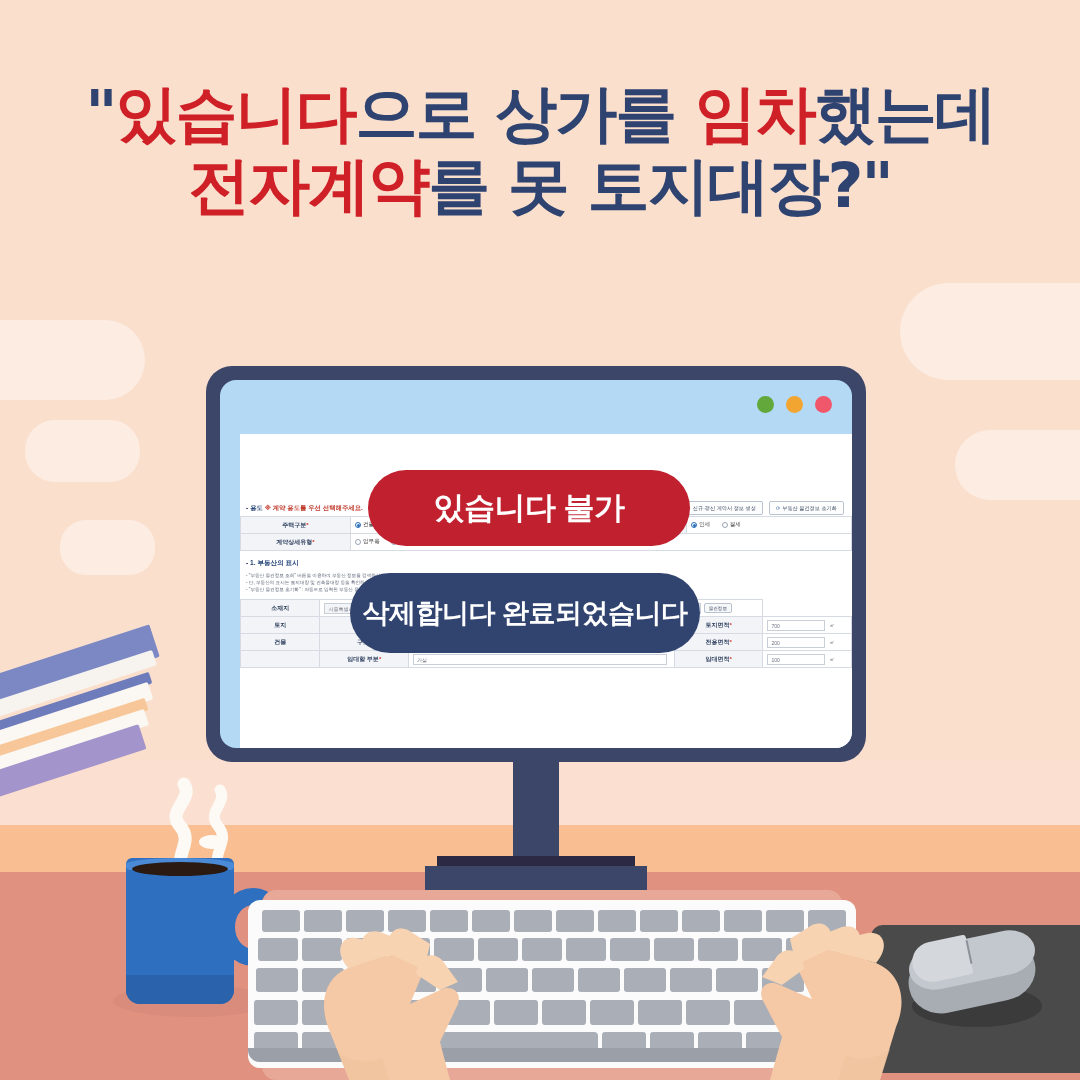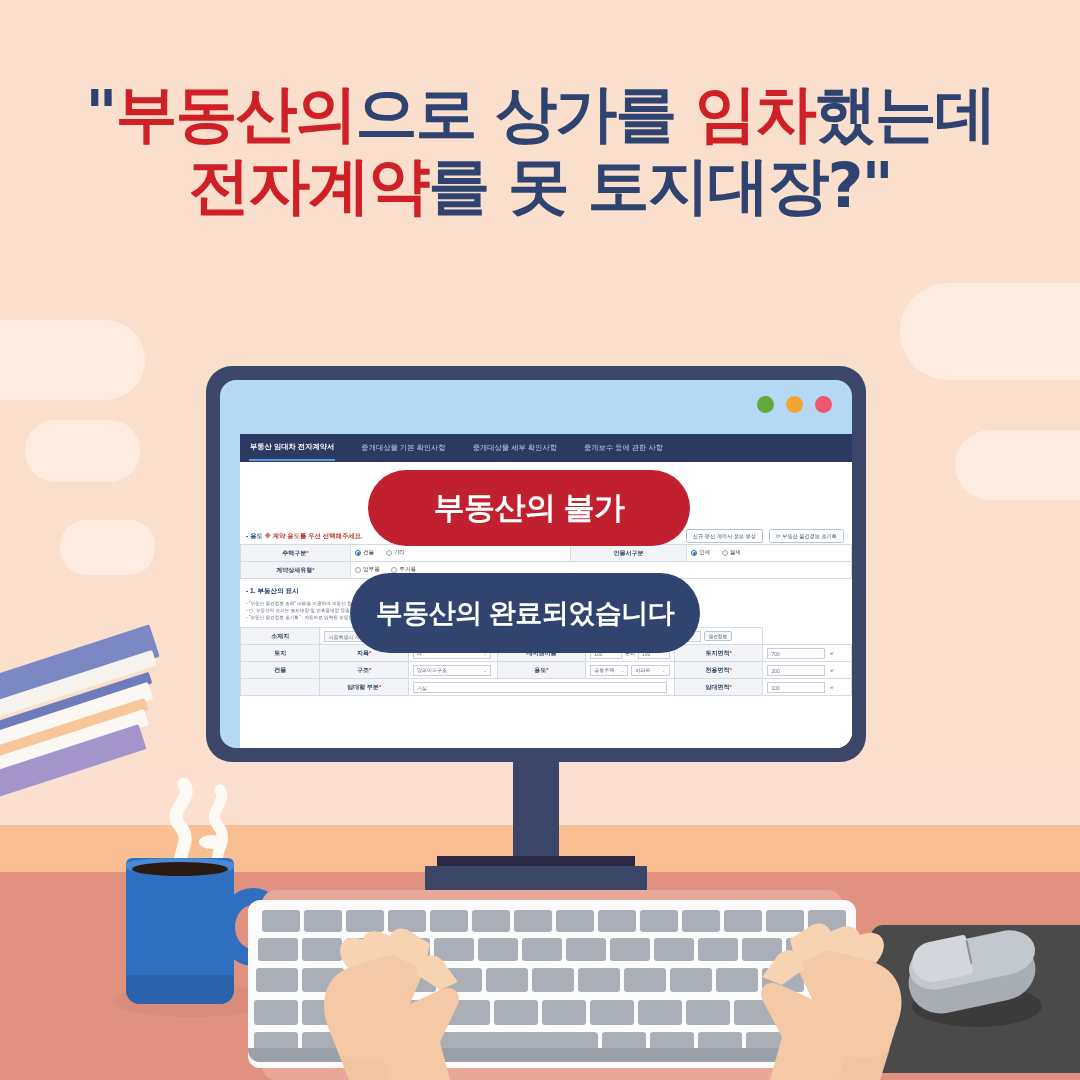--- a/index.html
+++ b/index.html
@@ -178,21 +178,21 @@
 </head>
 <body>
 
 <div class="bg-blob blob-a"></div>
 <div class="bg-blob blob-b"></div>
 <div class="bg-blob blob-c"></div>
 <div class="bg-blob blob-d"></div>
 <div class="bg-blob blob-e"></div>
 
 <div class="headline">
-  <div class="hl-line"><span class="hl-navy">"</span><span class="hl-red">부동산의</span><span class="hl-navy">으로 </span><span class="hl-navy">상가를 </span><span class="hl-red">임차</span><span class="hl-navy">했는데</span></div>
+  <div class="hl-line"><span class="hl-navy">"</span><span class="hl-red">있습니다</span><span class="hl-navy">으로 </span><span class="hl-navy">상가를 </span><span class="hl-red">임차</span><span class="hl-navy">했는데</span></div>
   <div class="hl-line"><span class="hl-red">전자계약</span><span class="hl-navy">를 못 토지대장?</span><span class="hl-navy">"</span></div>
 </div>
 
 <div class="desk-band band-1"></div>
 <div class="desk-band band-2"></div>
 <div class="desk-band band-3"></div>
 
 <div class="books">
   <div class="book bk1"></div>
   <div class="book bk1w"></div>
@@ -208,26 +208,20 @@
   <div class="monitor-screen">
 
     <div class="win-dots">
       <div class="win-dot dot-green"></div>
       <div class="win-dot dot-orange"></div>
       <div class="win-dot dot-red"></div>
     </div>
 
     <div class="app">
 
-      <div class="tabbar">
-        <div class="tab active">부동산 임대차 전자계약서</div>
-        <div class="tab">중개대상물 기본 확인사항</div>
-        <div class="tab">중개대상물 세부 확인사항</div>
-        <div class="tab">중개보수 등에 관한 사항</div>
-      </div>
 
       <div class="app-body">
         <div class="spacer-top"></div>
 
         <div class="use-row">
           <div class="use-label">
             <span class="dash">-</span><span>용도</span>
             <span class="note">※ 계약 용도를 우선 선택해주세요.</span>
           </div>
           <div class="use-btns">
@@ -372,22 +366,22 @@
 
       </div>
     </div>
   </div>
 </div>
 
 <div class="stand-neck"></div>
 <div class="stand-base-top"></div>
 <div class="stand-base"></div>
 
-<div class="badge badge-red">부동산의 불가</div>
-<div class="badge badge-navy">부동산의 완료되었습니다</div>
+<div class="badge badge-red">있습니다 불가</div>
+<div class="badge badge-navy">삭제합니다 완료되었습니다</div>
 
 <svg class="steam" width="120" height="110" viewBox="0 0 120 110">
   <path d="M38 105 C18 88 46 74 30 56 C16 40 44 30 34 14" stroke="#fdfaf6" stroke-width="13" fill="none" stroke-linecap="round"></path>
   <path d="M72 100 C58 84 82 72 68 56 C56 42 78 32 70 20" stroke="#fdfaf6" stroke-width="11" fill="none" stroke-linecap="round"></path>
   <ellipse cx="62" cy="72" rx="13" ry="7" fill="#fdfaf6"></ellipse>
 </svg>
 <div class="mug-shadow"></div>
 <div class="mug-handle"></div>
 <div class="mug-body"></div>
 <div class="mug-base"></div>

